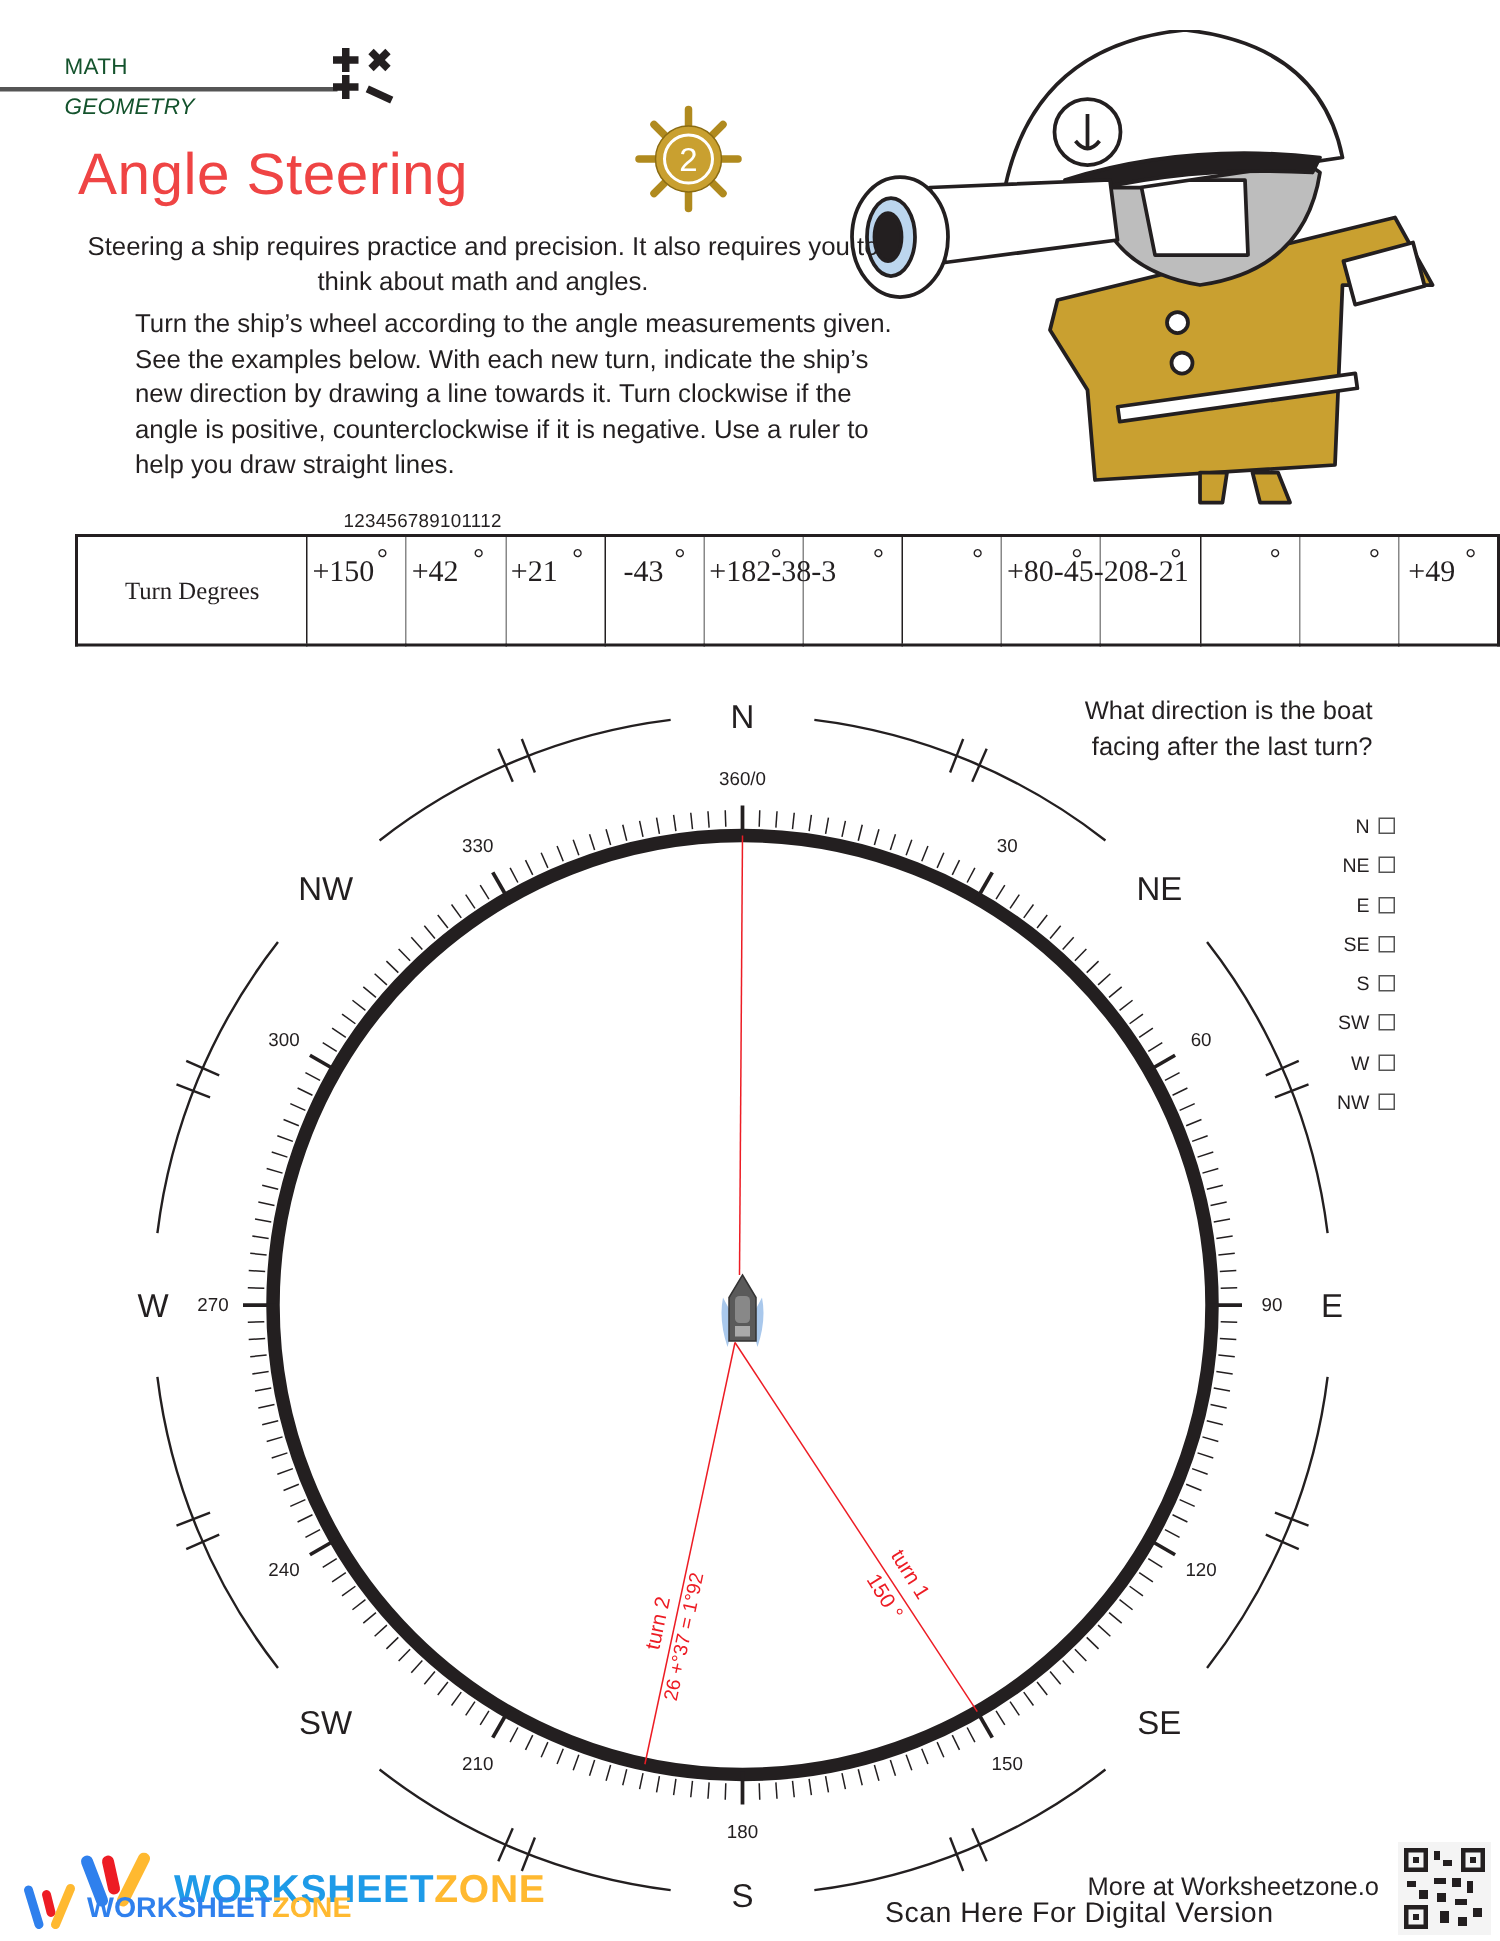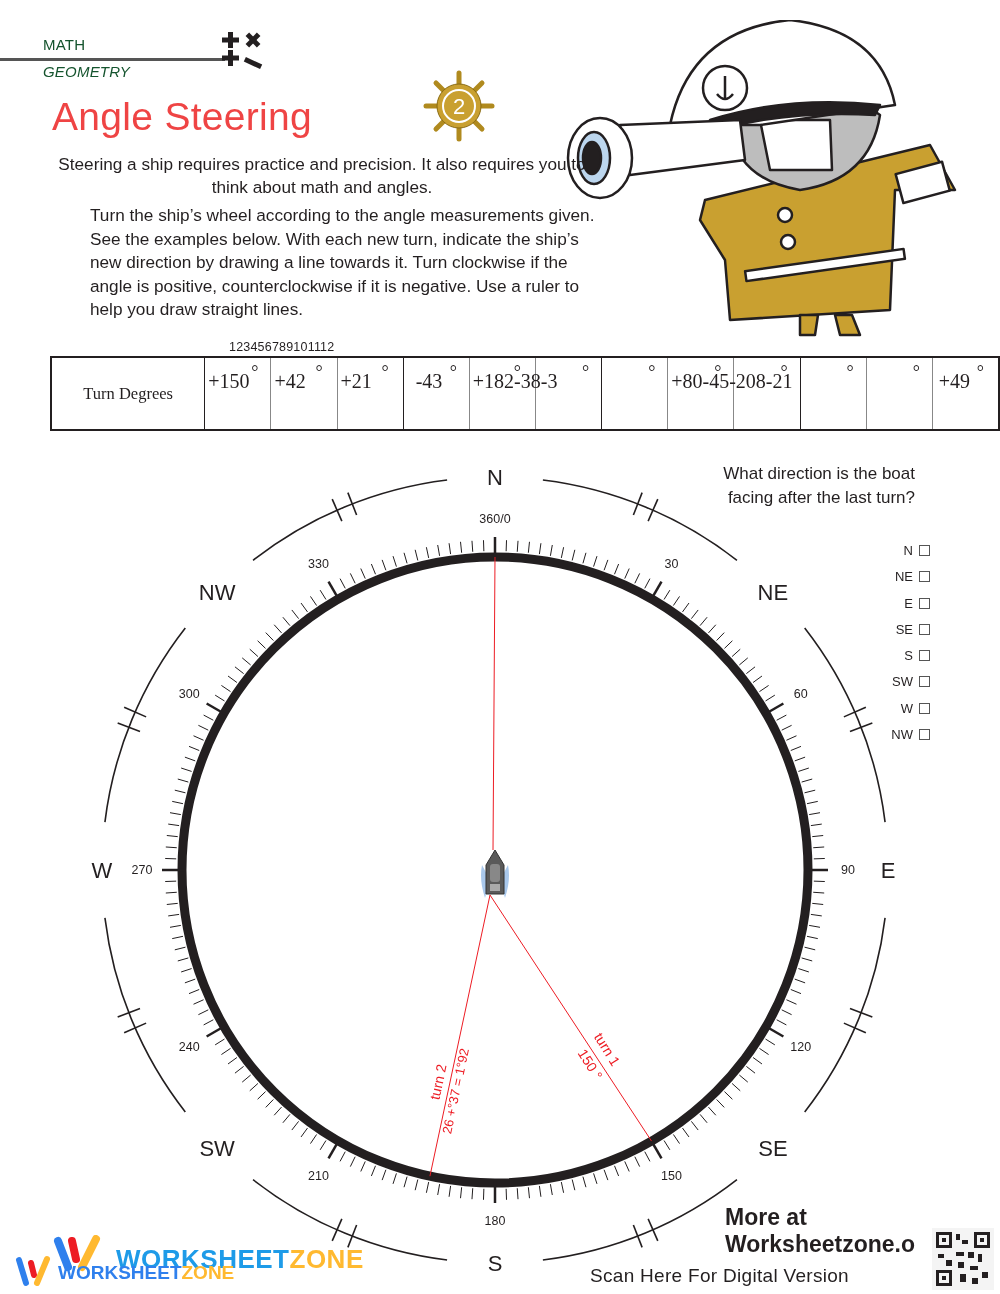--- a/index.html
+++ b/index.html
@@ -17,21 +17,21 @@
   table.turns td.c { width:60px;margin-top:12px; }
   table.turns td.thick { border-right:1.5px solid #231f20; }
   .val { position:absolute; left:3px; top:12px; }
   .red { color:#ed1c24; left:8px; }
   .deg { position:absolute; top:4px; font-size:18px; }
   .question { right:85px; top:462px; width:200px; text-align:right; font-size:17px; line-height:24px; }
   .opts { right:70px; top:538px; text-align:right; font-size:13px; line-height:26.3px; }
   .opts .box { display:inline-block; width:9px; height:9px; border:1px solid #555; margin-left:6px; vertical-align:-1px; }
   .brand1 { left:116px; top:1244px; font-size:26px; font-weight:bold; letter-spacing:0.5px; }
   .brand2 { left:58px; top:1262px; font-size:19px; font-weight:bold; }
-  .more { left:725px; top:1204px; font-size:23px;font-weight:bold; }
+  .more { left:725px; top:1248px; font-size:17px; }
   .scan { left:590px; top:1265px; font-size:19px; letter-spacing:0.3px; }
   .qr { left:932px; top:1228px; width:62px; height:62px; background:#f4f4f4; }
 </style>
 </head>
 <body>
 
 <div class="abs cat" style="left:43px;top:36px;">MATH</div>
 <div class="abs hdr-line"></div>
 <div class="abs cat" style="left:43px;top:63px;font-style:italic;">GEOMETRY</div>
 <svg class="abs" style="left:220px;top:28px" width="50" height="45">

